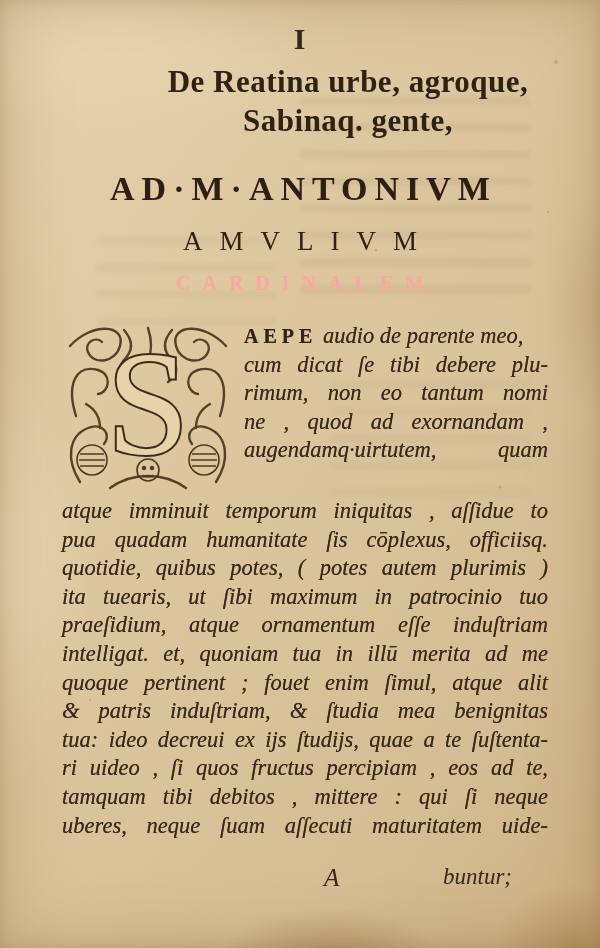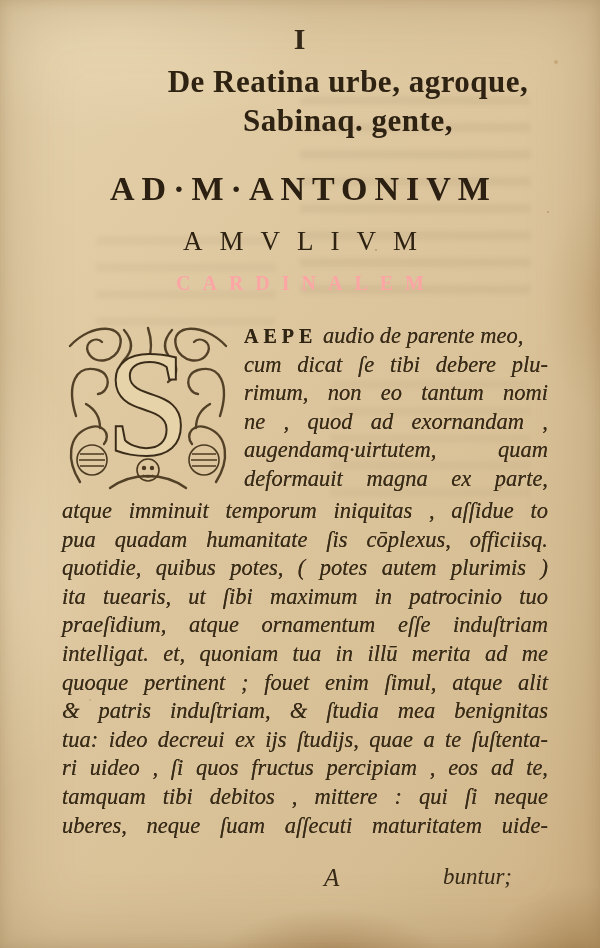--- a/index.html
+++ b/index.html
@@ -101,21 +101,20 @@
         </g>
         <text x="86" y="134" text-anchor="middle" font-size="148" font-family="'Liberation Serif','DejaVu Serif',serif" fill="#e6d3aa" stroke="#3a2c18" stroke-width="4" paint-order="stroke">S</text>
       </svg>
     </div>
     <div class="openlines">
       <div class="bodyline"><span class="sc">AEPE</span><span> audio de parente meo,</span></div>
       <div class="bodyline just">cum dicat ſe tibi debere plu-</div>
       <div class="bodyline just">rimum, non eo tantum nomi</div>
       <div class="bodyline just">ne , quod ad exornandam ,</div>
       <div class="bodyline just">augendamq·uirtutem, quam</div>
-      <div class="bodyline just">deformauit magna ex parte,</div>
     </div>
   </div>
 
   <div class="bodyblock">
     <div class="bodyline just">atque imminuit temporum iniquitas , aſſidue to</div>
     <div class="bodyline just">pua quadam humanitate ſis cōplexus, officiisq.</div>
     <div class="bodyline just">quotidie, quibus potes, ( potes autem plurimis )</div>
     <div class="bodyline just">ita tuearis, ut ſibi maximum in patrocinio tuo</div>
     <div class="bodyline just">praeſidium, atque ornamentum eſſe induſtriam</div>
     <div class="bodyline just">intelligat. et, quoniam tua in illū merita ad me</div>

